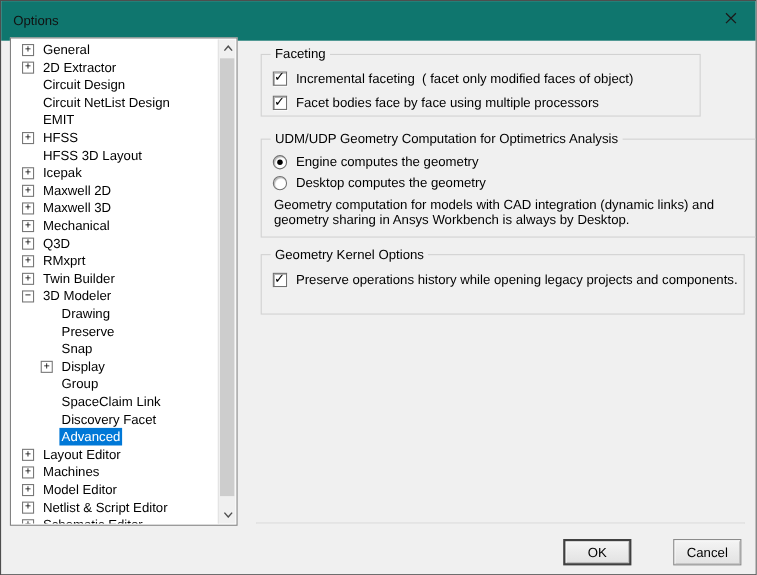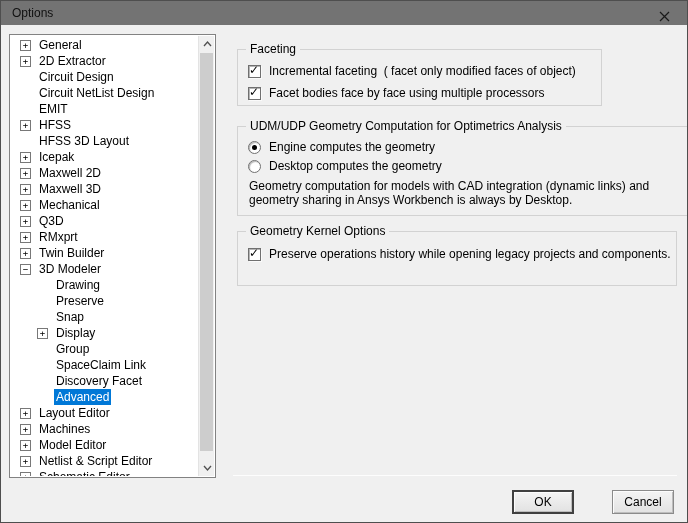--- a/index.html
+++ b/index.html
@@ -3,21 +3,21 @@
 <meta charset="utf-8">
 <style>
   html,body{margin:0;padding:0;background:#fff;}
   *{box-sizing:border-box;}
   .dialog{
     position:relative;width:688px;height:523px;
     border:1px solid #4e4e4e;background:#f0f0f0;overflow:hidden;
     font-family:"Liberation Sans",sans-serif;font-size:12px;color:#000;
   }
   
-  .titlebar{height:24px;background:#737373;display:flex;align-items:center;padding-left:11px;}
+  .titlebar{height:36px;background:#0f766e;display:flex;align-items:center;padding-left:11px;}
   .title{font-size:12px;color:#111;}
   .close-btn{position:absolute;top:0;right:0;width:46px;height:30px;display:flex;align-items:center;justify-content:center;cursor:default;}
   
   .tree{position:absolute;left:8px;top:33px;width:207px;height:444px;background:#fff;border:1px solid #828282;}
   .tree-rows{position:absolute;top:1px;left:0;right:17px;bottom:1px;overflow:hidden;padding-top:1px;}
   .trow{height:16px;display:flex;align-items:center;white-space:nowrap;}
   .lvl0{padding-left:10px;}
   .lvl1{padding-left:27px;}
   .expand{width:11px;height:11px;border:1px solid #787878;background:#fff;margin-right:6px;flex:none;
     display:flex;align-items:center;justify-content:center;
@@ -193,21 +193,21 @@
       </div>
       <div class="sthumb"></div>
       <div class="sarrow down">
         <svg width="9" height="6" viewBox="0 0 9 6">
             <path d="M1 1 L4.5 5 L8 1" fill="none" stroke="#505050" stroke-width="1.3"></path>
           </svg>
       </div>
     </div>
   </div>
 
-  <div class="group" style="left:236px;top:48px;width:365px;height:57px;">
+  <div class="group" style="left:236px;top:48px;width:400px;height:57px;">
     <span class="gtitle">Faceting</span>
     <div class="crow" style="top:14px;">
       <span class="cb checked">
           <span class="mark">✓</span>
         </span>
       <span class="ctl-label">Incremental faceting  ( facet only modified faces of object)</span>
     </div>
     <div class="crow" style="top:36px;">
       <span class="cb checked">
           <span class="mark">✓</span>

